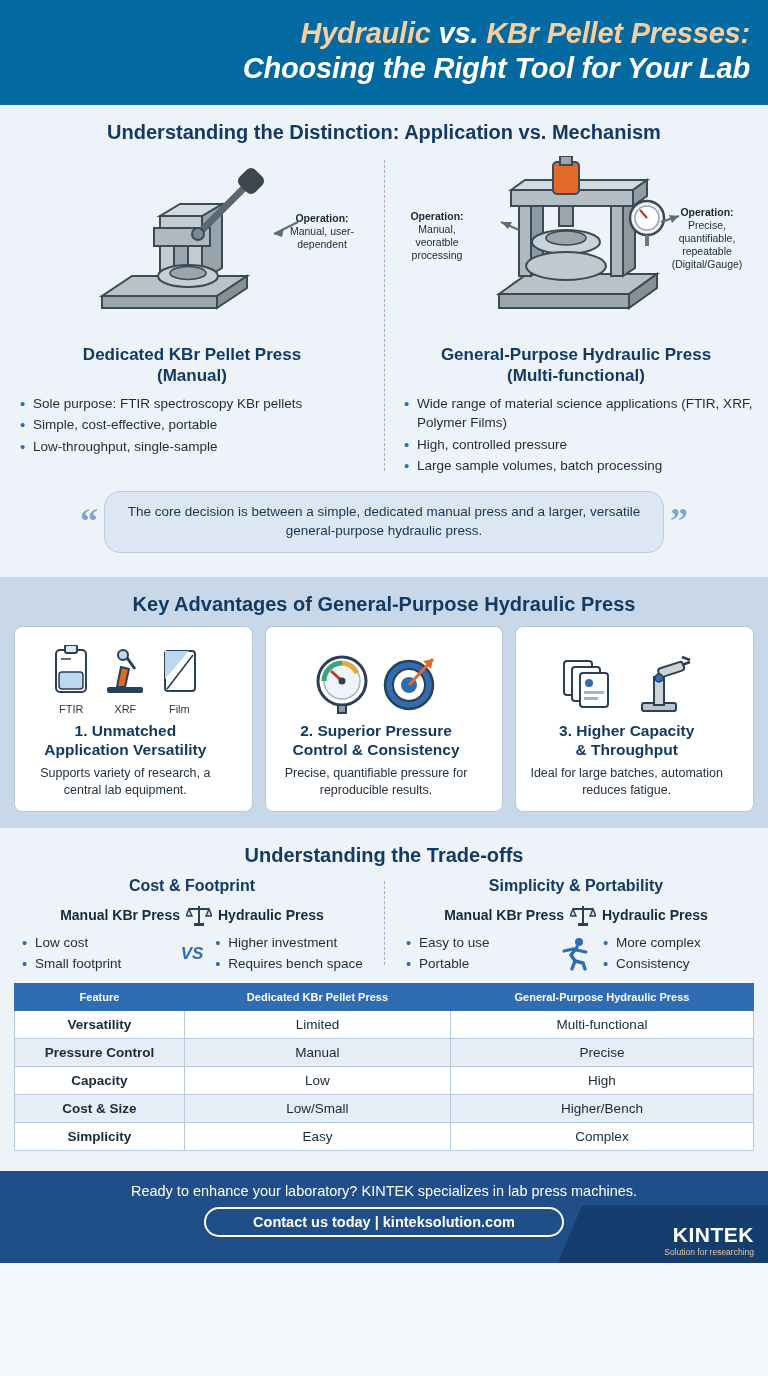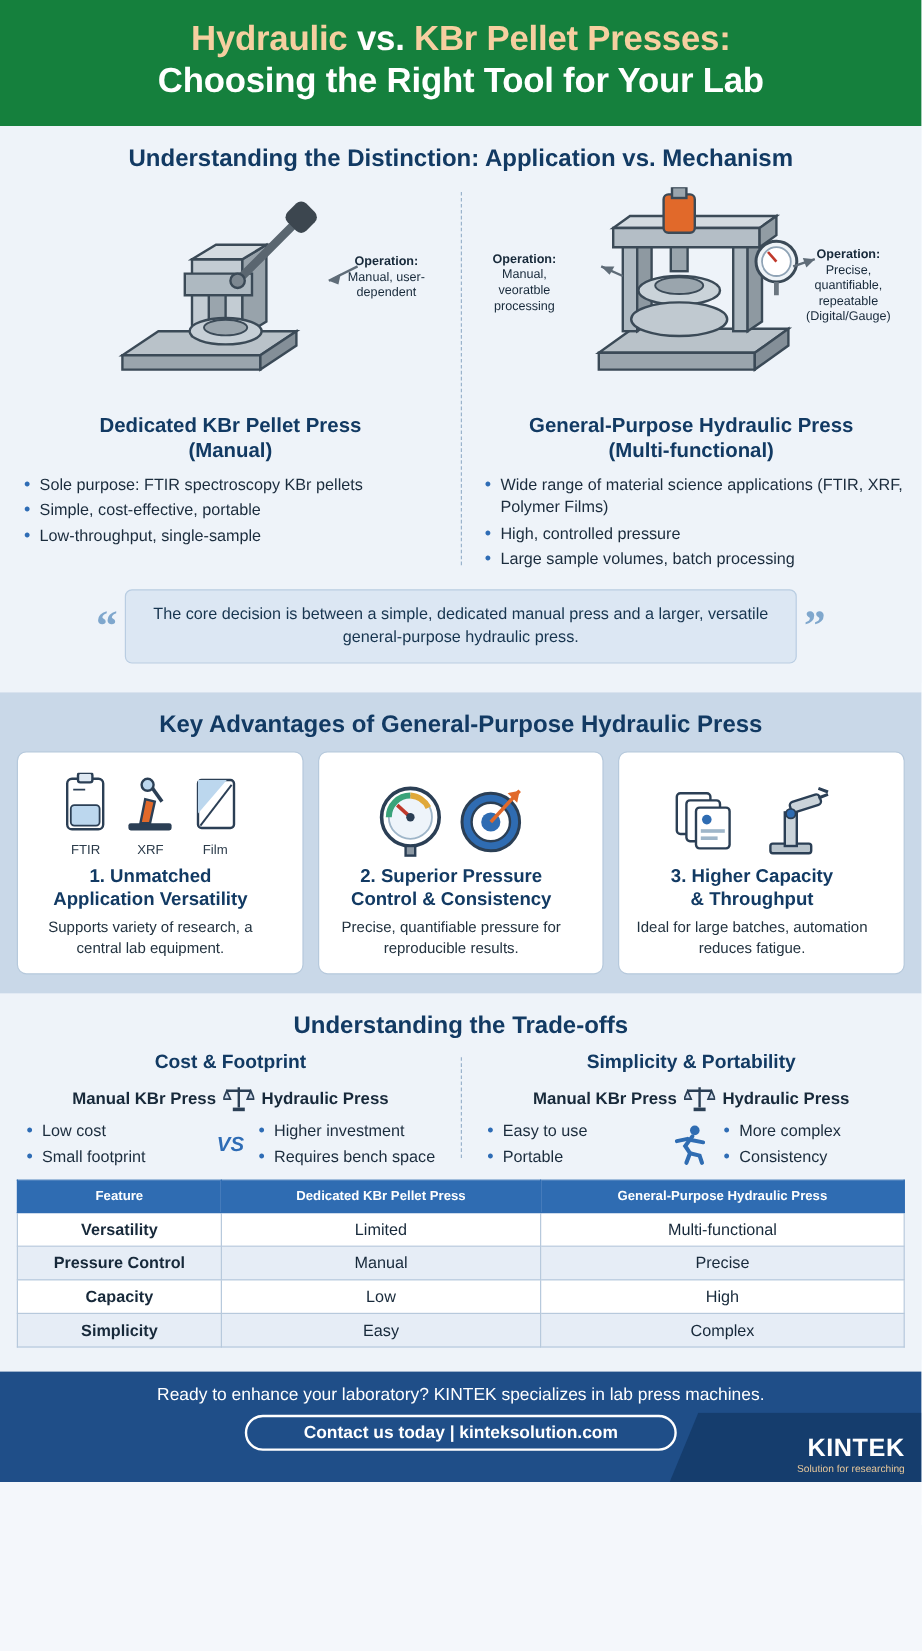--- a/index.html
+++ b/index.html
@@ -7,23 +7,24 @@
     width: 768px;
     height: 1376px;
     font-family: "Liberation Sans", sans-serif;
     background: #ffffff;
     overflow: hidden;
   }
   .page { width: 768px; height: 1376px; position: relative; background: #f4f7fb; }
 
   
   .header {
-    background: #15803d;
+    background: #0369a1;
     padding: 16px 18px 18px 18px;
-    text-align: center;
+    text-align: right;
+    font-style: italic;
   }
   .header h1 {
     font-size: 29px;
     line-height: 1.22;
     color: #ffffff;
     font-weight: bold;
     letter-spacing: -0.2px;
   }
   .hl { color: #f6cfa0; }
   .header .line2 { display: block; }
@@ -90,21 +91,21 @@
     display: flex;
     align-items: center;
     justify-content: center;
     padding: 14px 16px 16px 16px;
     gap: 6px;
   }
   .qmark { font-size: 36px; color: #7fa7cd; font-family: "Liberation Serif", serif; line-height: 0.8; font-weight: bold; }
   .qbox {
     background: #dce7f3;
     border: 1px solid #b9cde2;
-    border-radius: 6px;
+    border-radius: 16px;
     padding: 11px 16px;
     font-size: 13.5px;
     color: #17354f;
     text-align: center;
     line-height: 1.4;
     max-width: 560px;
   }
 
   
   .sec2 { background: #c9d8e8; padding: 12px 0 16px 0; }
@@ -500,20 +501,25 @@
             <td class="feat">Pressure Control</td>
             <td>Manual</td>
             <td>Precise</td>
           </tr>
           <tr>
             <td class="feat">Capacity</td>
             <td>Low</td>
             <td>High</td>
           </tr>
           <tr>
+            <td class="feat">Cost &amp; Size</td>
+            <td>Low/Small</td>
+            <td>Higher/Bench</td>
+          </tr>
+          <tr>
             <td class="feat">Simplicity</td>
             <td>Easy</td>
             <td>Complex</td>
           </tr>
         </tbody>
       </table>
     </div>
   </div>
 
   <div class="footer">

